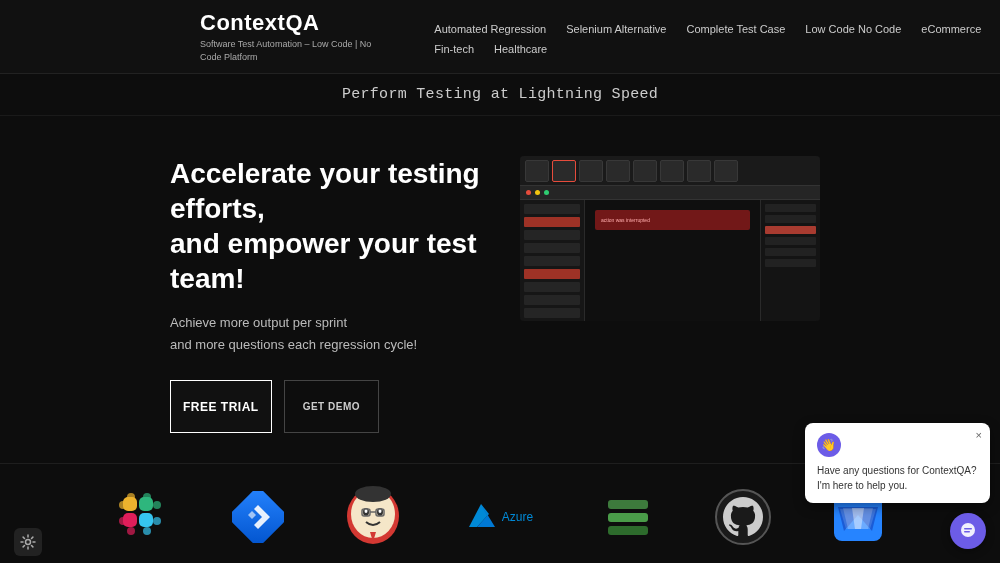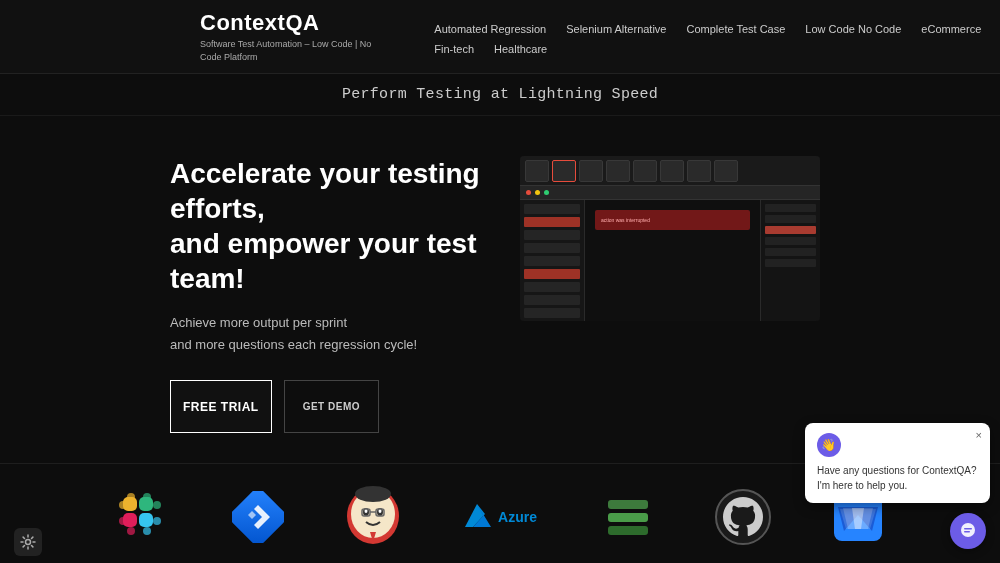--- a/index.html
+++ b/index.html
@@ -451,21 +451,21 @@
       <line x1="26" y1="28" x2="32" y2="28" stroke="#666" stroke-width="1.5"></line>
     </svg>
   </div>
 
   <div class="logo-item" style="width:90px;">
     <svg width="30" height="30" viewBox="0 0 30 30">
       <polygon points="15,2 28,25 2,25" fill="none"></polygon>
       <path d="M2 25 L14 2 L22 12 L10 25 Z" fill="#0089d6"></path>
       <path d="M14 2 L28 25 L10 25 L20 14 Z" fill="#0078d4"></path>
     </svg>
-    <span style="font-size:14px; color:#0089d6; font-weight:700; margin-left:5px;">Azure</span>
+    <span style="font-size:12px; color:#0089d6; font-weight:400; margin-left:5px;">Azure</span>
   </div>
 
   <div class="logo-item">
     <svg width="50" height="50" viewBox="0 0 50 50">
       <rect x="5" y="8" width="40" height="9" rx="3" fill="#3d7a3c"></rect>
       <rect x="5" y="21" width="40" height="9" rx="3" fill="#4a9c49"></rect>
       <rect x="5" y="34" width="40" height="9" rx="3" fill="#2d6b2c"></rect>
     </svg>
   </div>
 

